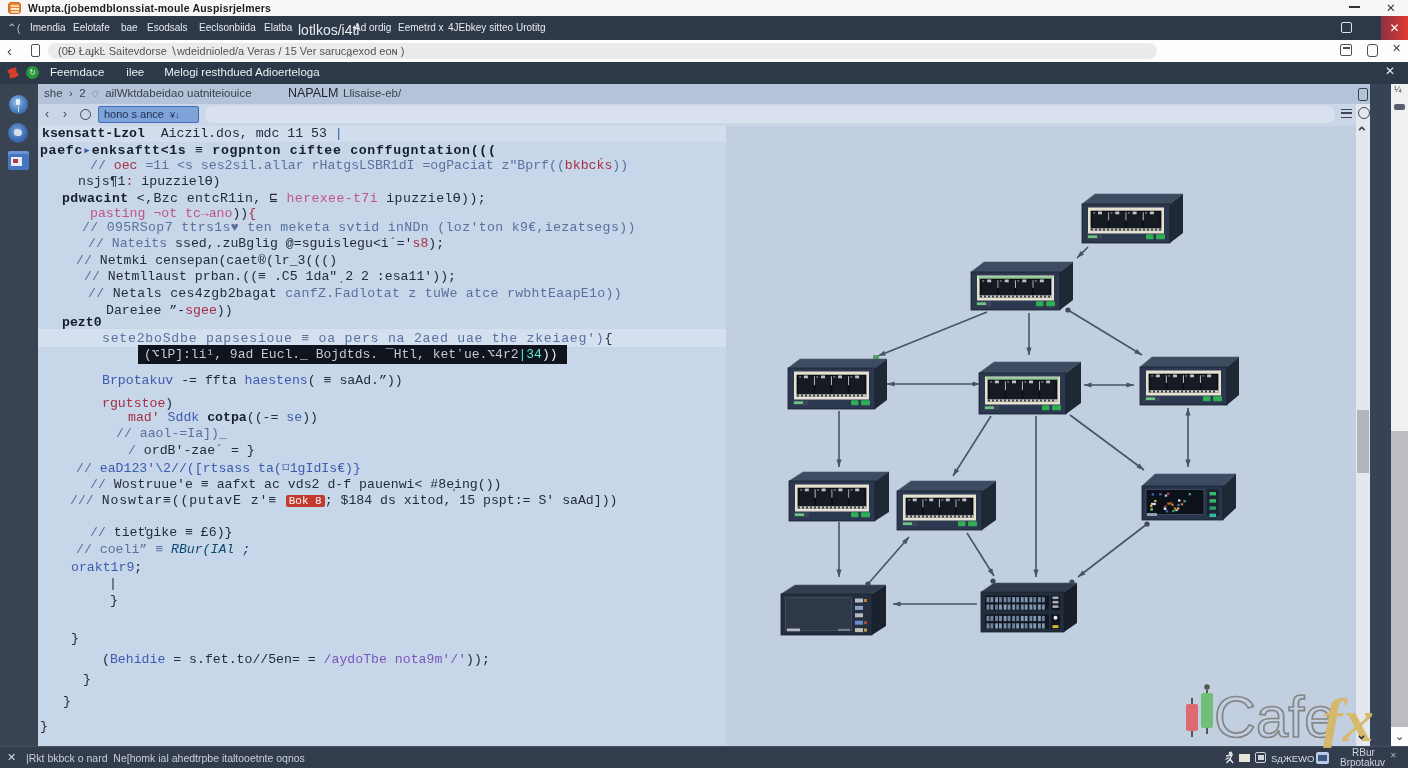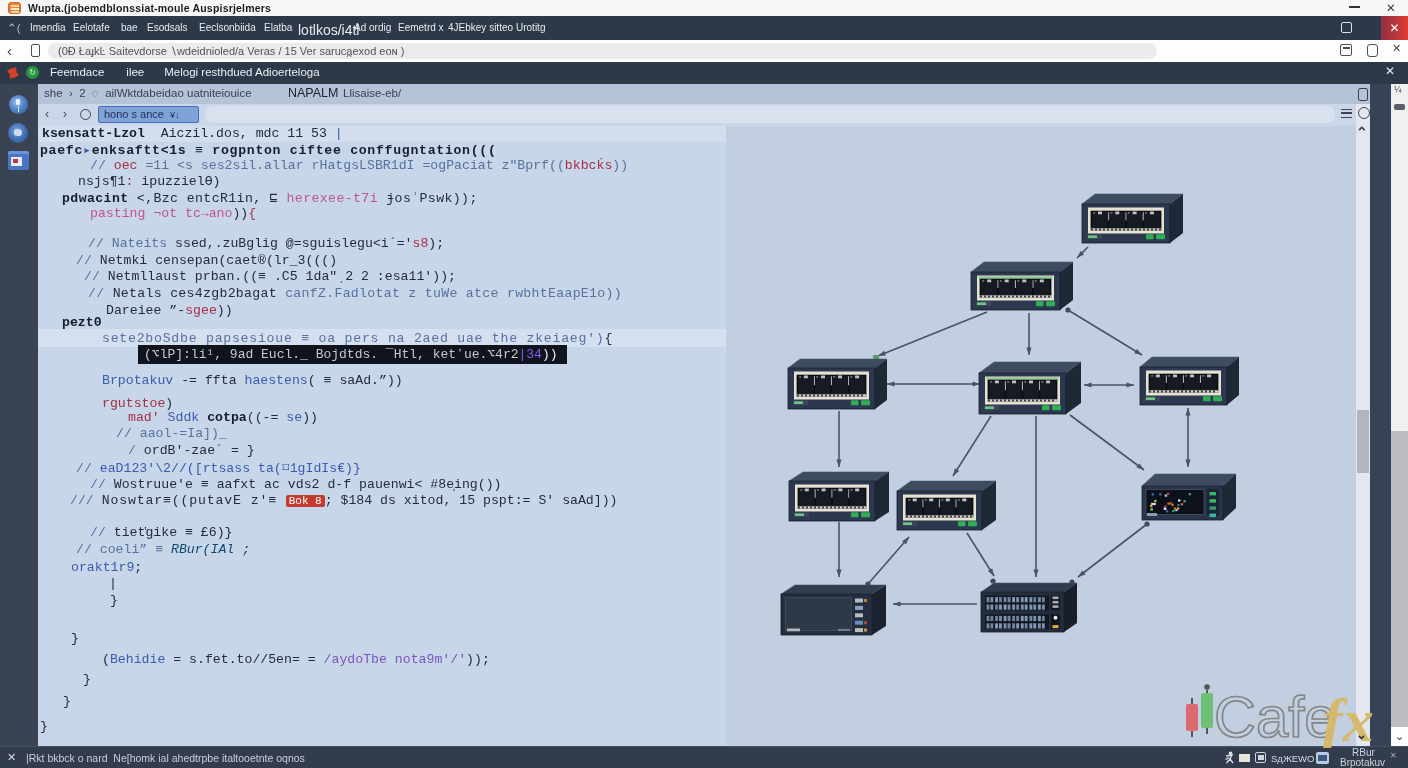--- a/index.html
+++ b/index.html
@@ -118,22 +118,23 @@
   </div>
 <div id="codearea" class="abs"></div>
 <div id="diagram" class="abs"></div>
 <div id="hlband" class="abs"></div>
 <div id="topband" class="abs"></div>
 <div class="abs" style="left:0;top:0;width:1252px;height:768px;z-index:5">
     <div class="ln" style="top:126px;left:42px"><span class="w">ksensatt-Lzol</span><span class="k">  Aiczil.dos, mdc 11 53 <span class="b">|</span></span></div>
     <div class="ln" style="top:142px;left:40px"><span class="w" style="letter-spacing:0.7px">paefc<span class="b">▸</span>enksaftt&lt;1s ≡ rogpnton ciftee conffugntation(((</span></div>
     <div class="ln" style="top:158px;left:90px"><span class="c">// <span class="r">oec</span> =1i &lt;s ses2sil.allar rHatgsLSBR1dI =ogPaciat z"Bprf((<span class="r">bkbcḱs</span>))</span></div>
     <div class="ln" style="top:174px;left:78px"><span class="k">nsjs¶1<span class="r">:</span> ipuzzielƟ)</span></div>
-    <div class="ln" style="top:190px;left:62px"><span style="letter-spacing:0.4px"><span class="w">pdwacint</span><span class="k"> &lt;,Bzc entcR1in, ⊑ </span><span class="p">herexee-t7i</span><span class="k"> ɉosʾPswk));</span></span></div>
+    <div class="ln" style="top:190px;left:62px"><span style="letter-spacing:0.4px"><span class="w">pdwacint</span><span class="k"> &lt;,Bzc entcR1in, ⊑ </span><span class="p">herexee-t7i</span><span class="k"> ipuzzielƟ));</span></span></div>
     <div class="ln" style="top:206px;left:90px"><span class="p">pasting ¬ot tc→ano</span><span class="k">))<span class="r">{</span></span></div>
+    <div class="ln" style="top:220px;left:82px"><span class="c" style="letter-spacing:0.35px">// 095RSop7 ttrs1s♥ ten meketa svtid inNDn (loz'ton k9€,iezatsegs))</span></div>
     <div class="ln" style="top:236px;left:88px"><span class="c">// Nateits <span class="k">ssed,.zuBglig @=sguislegu&lt;i´='</span><span class="r">s8</span><span class="k">);</span></span></div>
     <div class="ln" style="top:253px;left:76px"><span class="c">// <span class="k">Netmki censepan(caet®(lr_3((()</span></span></div>
     <div class="ln" style="top:269px;left:84px"><span class="c">// <span class="k">Netmllaust prban.((≡ .C5 1da"ˌ2 2 :esa11'));</span></span></div>
     <div class="ln" style="top:286px;left:88px"><span class="c" style="letter-spacing:0.3px">// <span class="k">Netals ces4zgb2bagat</span> canfZ.Fadlotat z tuWe atce rwbhtEaapE1o))</span></div>
     <div class="ln" style="top:303px;left:106px"><span class="k">Dareiee ”-</span><span class="r">sgee</span><span class="k">))</span></div>
     <div class="ln" style="top:315px;left:62px"><span class="w">pezt0</span></div>
     <div class="ln" style="top:331px;left:102px"><span class="c" style="letter-spacing:0.75px">sete2boSdbe papsesioue ≡ oa pers na 2aed uae the zkeiaeg')<span class="k">{</span></span></div>
     <div class="ln" style="top:373px;left:102px"><span class="b">Brpotakuv</span><span class="k"> -= ffta </span><span class="b">haestens</span><span class="k">( ≡ saAd.”))</span></div>
     <div class="ln" style="top:396px;left:102px"><span class="r">rgutstoe</span><span class="k">)</span></div>
     <div class="ln" style="top:410px;left:128px"><span class="r">mad'</span> <span class="b">Sddk</span> <span class="w">cotpa</span><span class="k">((-= </span><span class="b">se</span><span class="k">))</span></div>
@@ -145,21 +146,21 @@
     <div class="ln" style="top:525px;left:90px"><span class="c">// <span class="k">tiet̓gike ≡ £6)}</span></span></div>
     <div class="ln" style="top:542px;left:76px"><span class="c">// coeli” ≡ <span class="g">RBur(IAl ;</span></span></div>
     <div class="ln" style="top:560px;left:71px"><span class="b">orakt1r9</span><span class="k">;</span></div>
     <div class="ln" style="top:576px;left:109px"><span class="k">|</span></div>
     <div class="ln" style="top:593px;left:110px"><span class="k">}</span></div>
     <div class="ln" style="top:631px;left:71px"><span class="k">}</span></div>
     <div class="ln" style="top:652px;left:102px"><span class="k">(</span><span class="b">Behidie</span><span class="k"> = s.fet.to//5en= = </span><span class="v">/aydoTbe nota9m'/'</span><span class="k">));</span></div>
     <div class="ln" style="top:672px;left:83px"><span class="k">}</span></div>
     <div class="ln" style="top:694px;left:63px"><span class="k">}</span></div>
     <div class="ln" style="top:719px;left:40px"><span class="k">}</span></div>
-    <div class="sel">(⌥lP]:li¹, 9ad Eucl._ Bojdtds. ‾Htl, ketʼue.⌥4r2<span style="color:#8b5cf6">|34</span><span style="color:#eceef2">))</span></div>
+    <div class="sel">(⌥lP]:li¹, 9ad Eucl._ Bojdtds. ‾Htl, ketʼue.⌥4r2<span style="color:#5eead4">|34</span><span style="color:#eceef2">))</span></div>
   </div>
 <svg width="1332" height="620" viewBox="38 126 1332 620" style="position:absolute;left:38px;top:126px">
     <line x1="1088" y1="247" x2="1077" y2="258" stroke="#47536a" stroke-width="1.6"></line>
     <polygon points="1077.0,258.0 1080.5,250.9 1084.1,254.5" fill="#47536a"></polygon>
     <line x1="987" y1="312" x2="878" y2="356" stroke="#47536a" stroke-width="1.6"></line>
     <polygon points="878.0,356.0 884.0,350.8 885.9,355.6" fill="#47536a"></polygon>
     <line x1="1029" y1="313" x2="1029" y2="355" stroke="#47536a" stroke-width="1.6"></line>
     <polygon points="1029.0,355.0 1026.4,347.5 1031.6,347.5" fill="#47536a"></polygon>
     <circle cx="1068" cy="310" r="2.6" fill="#3d4859"></circle>
     <line x1="1068" y1="310" x2="1142" y2="355" stroke="#47536a" stroke-width="1.6"></line>

